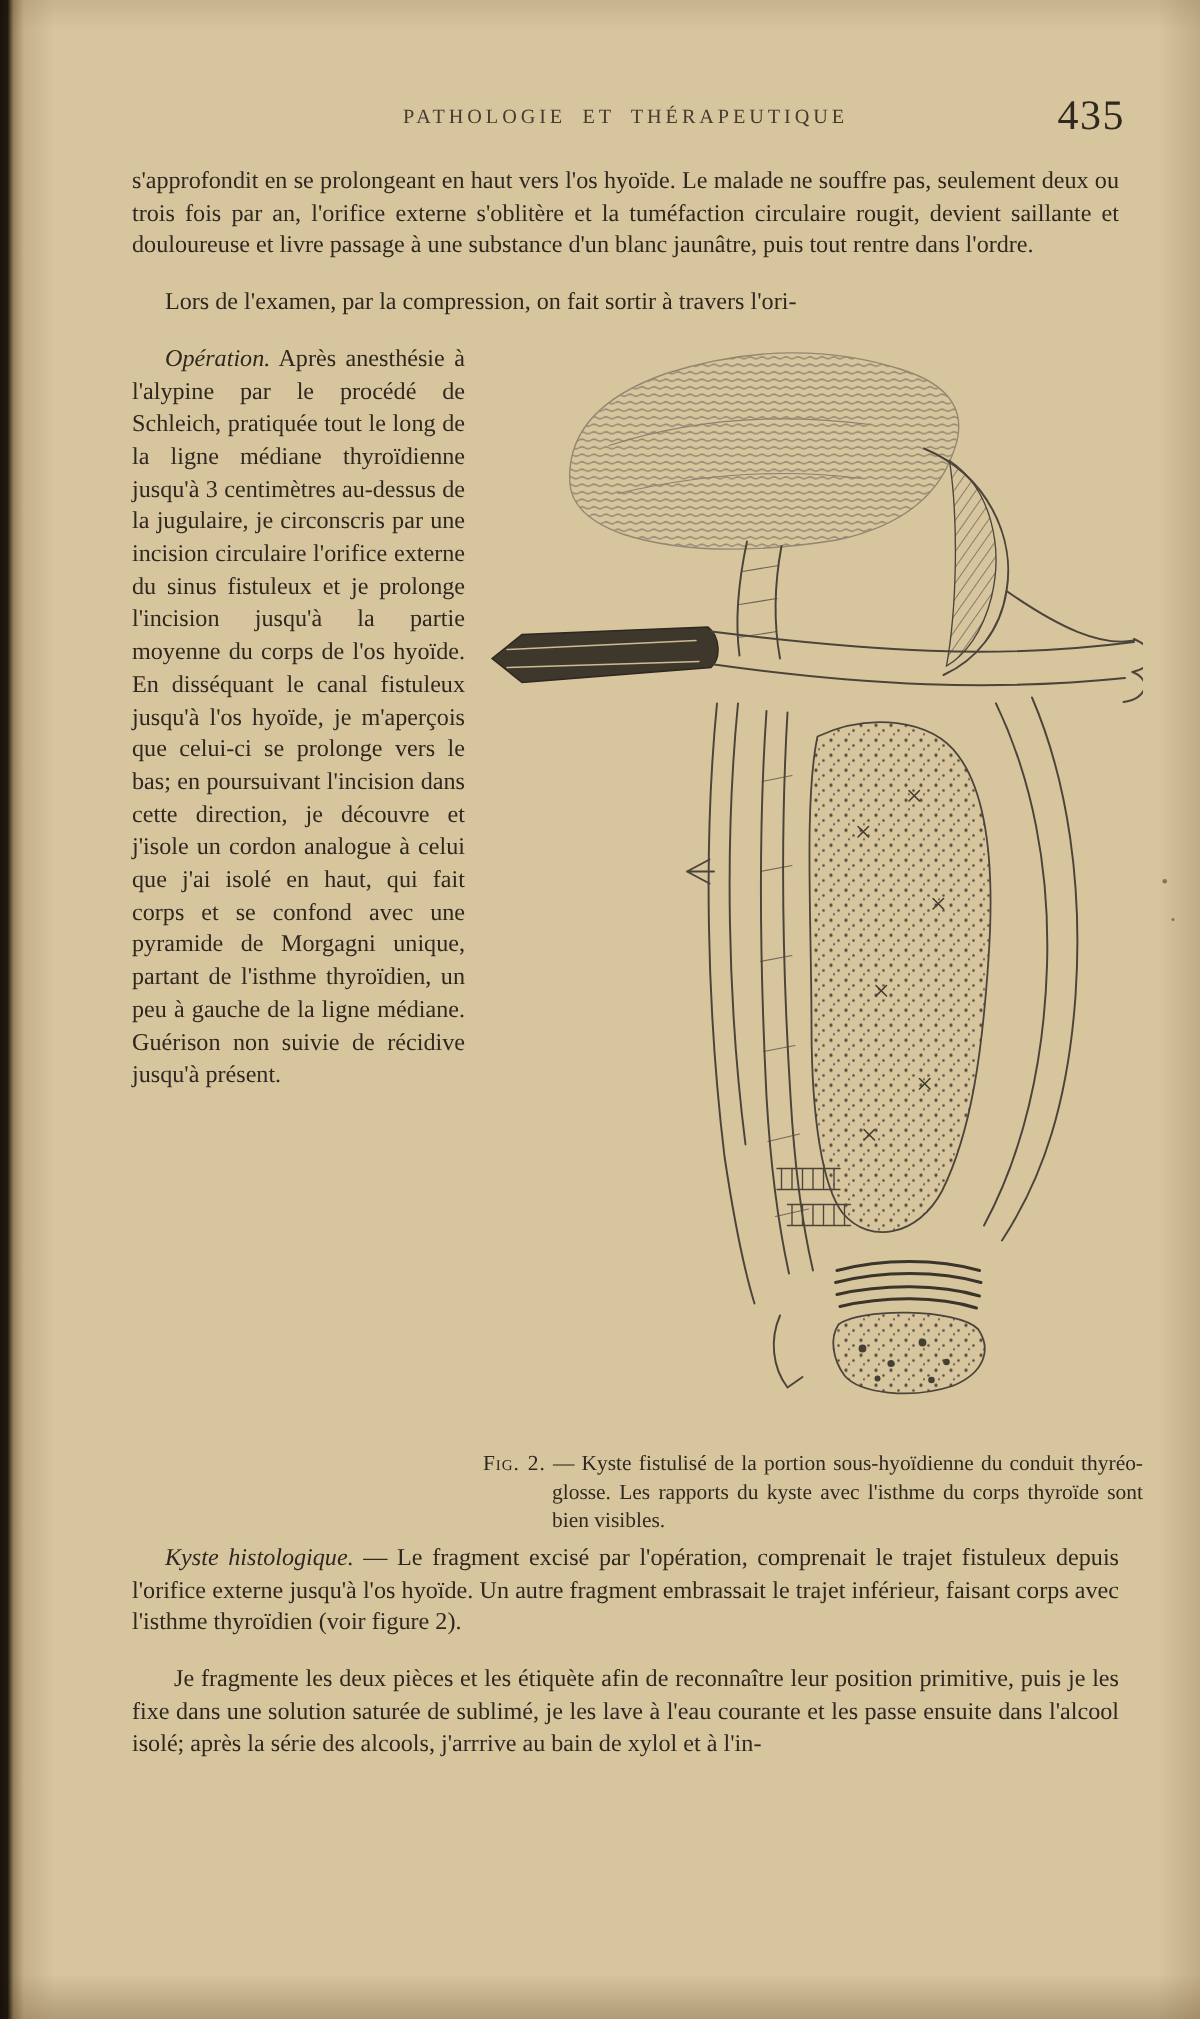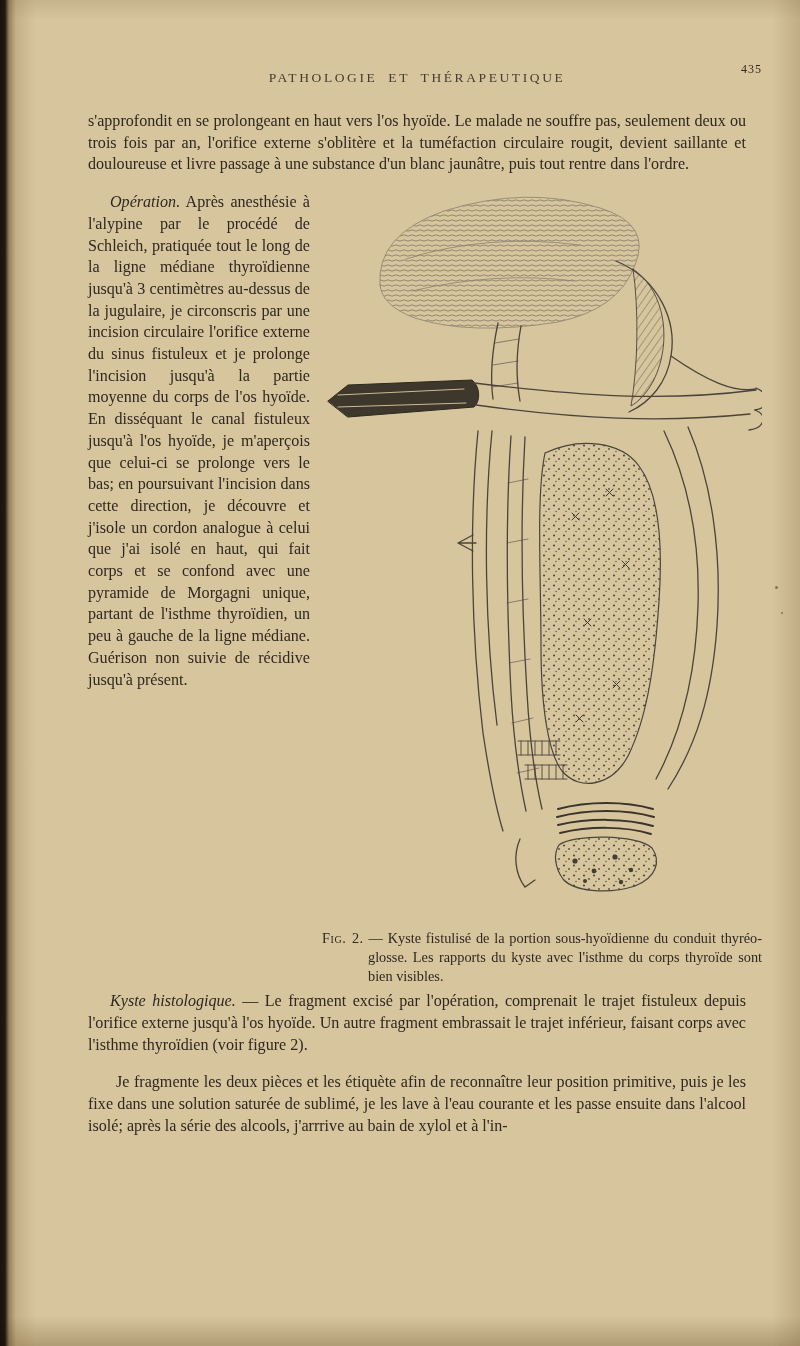--- a/index.html
+++ b/index.html
@@ -18,22 +18,22 @@
       #d7c59e;
     color:#2f2820;
   }
   .content{position:relative;padding:70px 38px 0 72px;}
   .pagehead{position:relative;height:24px;margin-bottom:6px;}
   .running-title{
     display:block;text-align:center;
     font-size:13.5px;letter-spacing:2.6px;word-spacing:5px;color:#453c2f;
   }
   .pagenum{
-    position:absolute;right:0;top:-8px;
-    font-size:12px;letter-spacing:1px;color:#30291f;
+    position:absolute;right:12px;top:-8px;
+    font-size:28px;letter-spacing:1px;color:#30291f;
   }
   .body-p{
     margin:16px;font-size:16.1px;line-height:21.7px;text-align:justify;
     color:#2f2820;
   }
   .indent{text-indent:22px;}
   .indent-lg{text-indent:28px;}
   .ital{font-style:italic;}
   .clear{clear:both;}
   .wrapflow{overflow:visible;}
@@ -60,20 +60,21 @@
 
   <div class="content">
 
     <div class="pagehead">
       <span class="running-title">PATHOLOGIE ET THÉRAPEUTIQUE</span>
       <span class="pagenum">435</span>
     </div>
 
     <p class="body-p">s'approfondit en se prolongeant en haut vers l'os hyoïde. Le malade ne souffre pas, seulement deux ou trois fois par an, l'orifice externe s'oblitère et la tuméfaction circulaire rougit, devient saillante et douloureuse et livre passage à une substance d'un blanc jaunâtre, puis tout rentre dans l'ordre.</p>
 
+    <p class="body-p indent">Lors de l'examen, par la compression, on fait sortir à travers l'ori-</p>
 
     <div class="wrapflow">
 
       <figure class="figure">
         <svg width="440" height="710" viewBox="0 0 440 710" aria-hidden="true">
           <defs>
             <pattern id="hatch" width="6" height="6" patternUnits="userSpaceOnUse" patternTransform="rotate(35)">
               <line x1="0" y1="0" x2="0" y2="6" stroke="#6e6356" stroke-width="1"></line>
             </pattern>
             <pattern id="hatchH" width="8" height="5" patternUnits="userSpaceOnUse">

